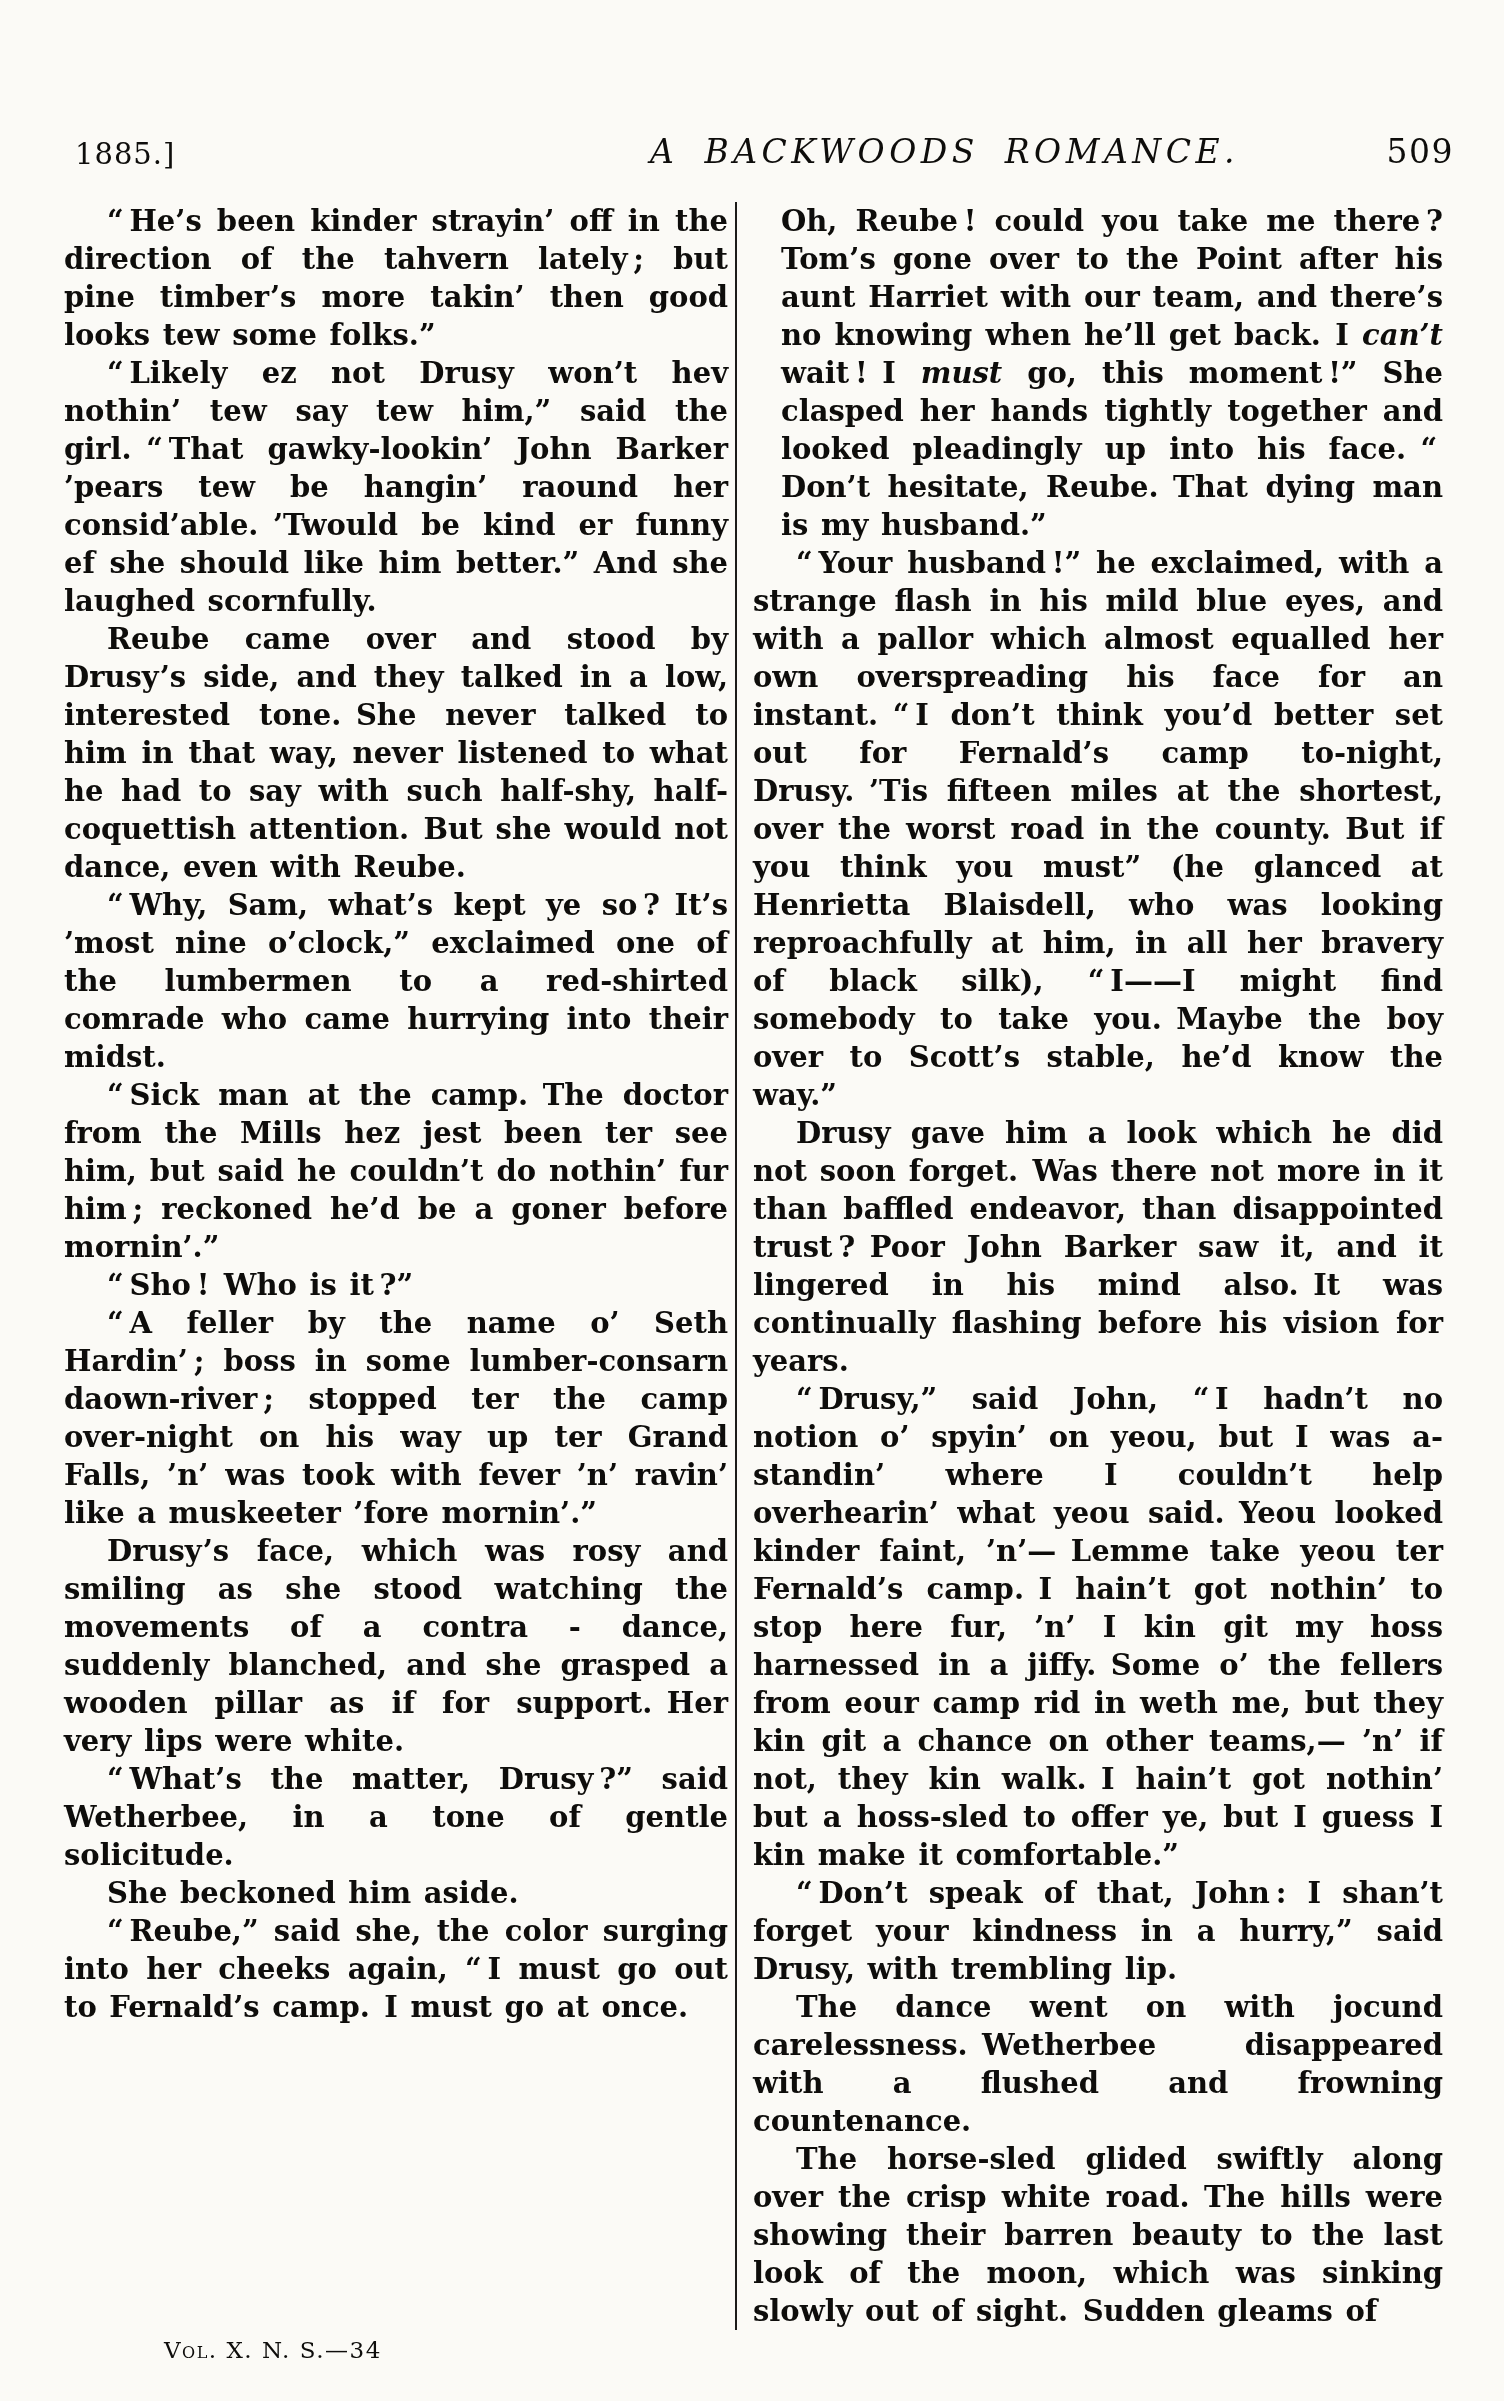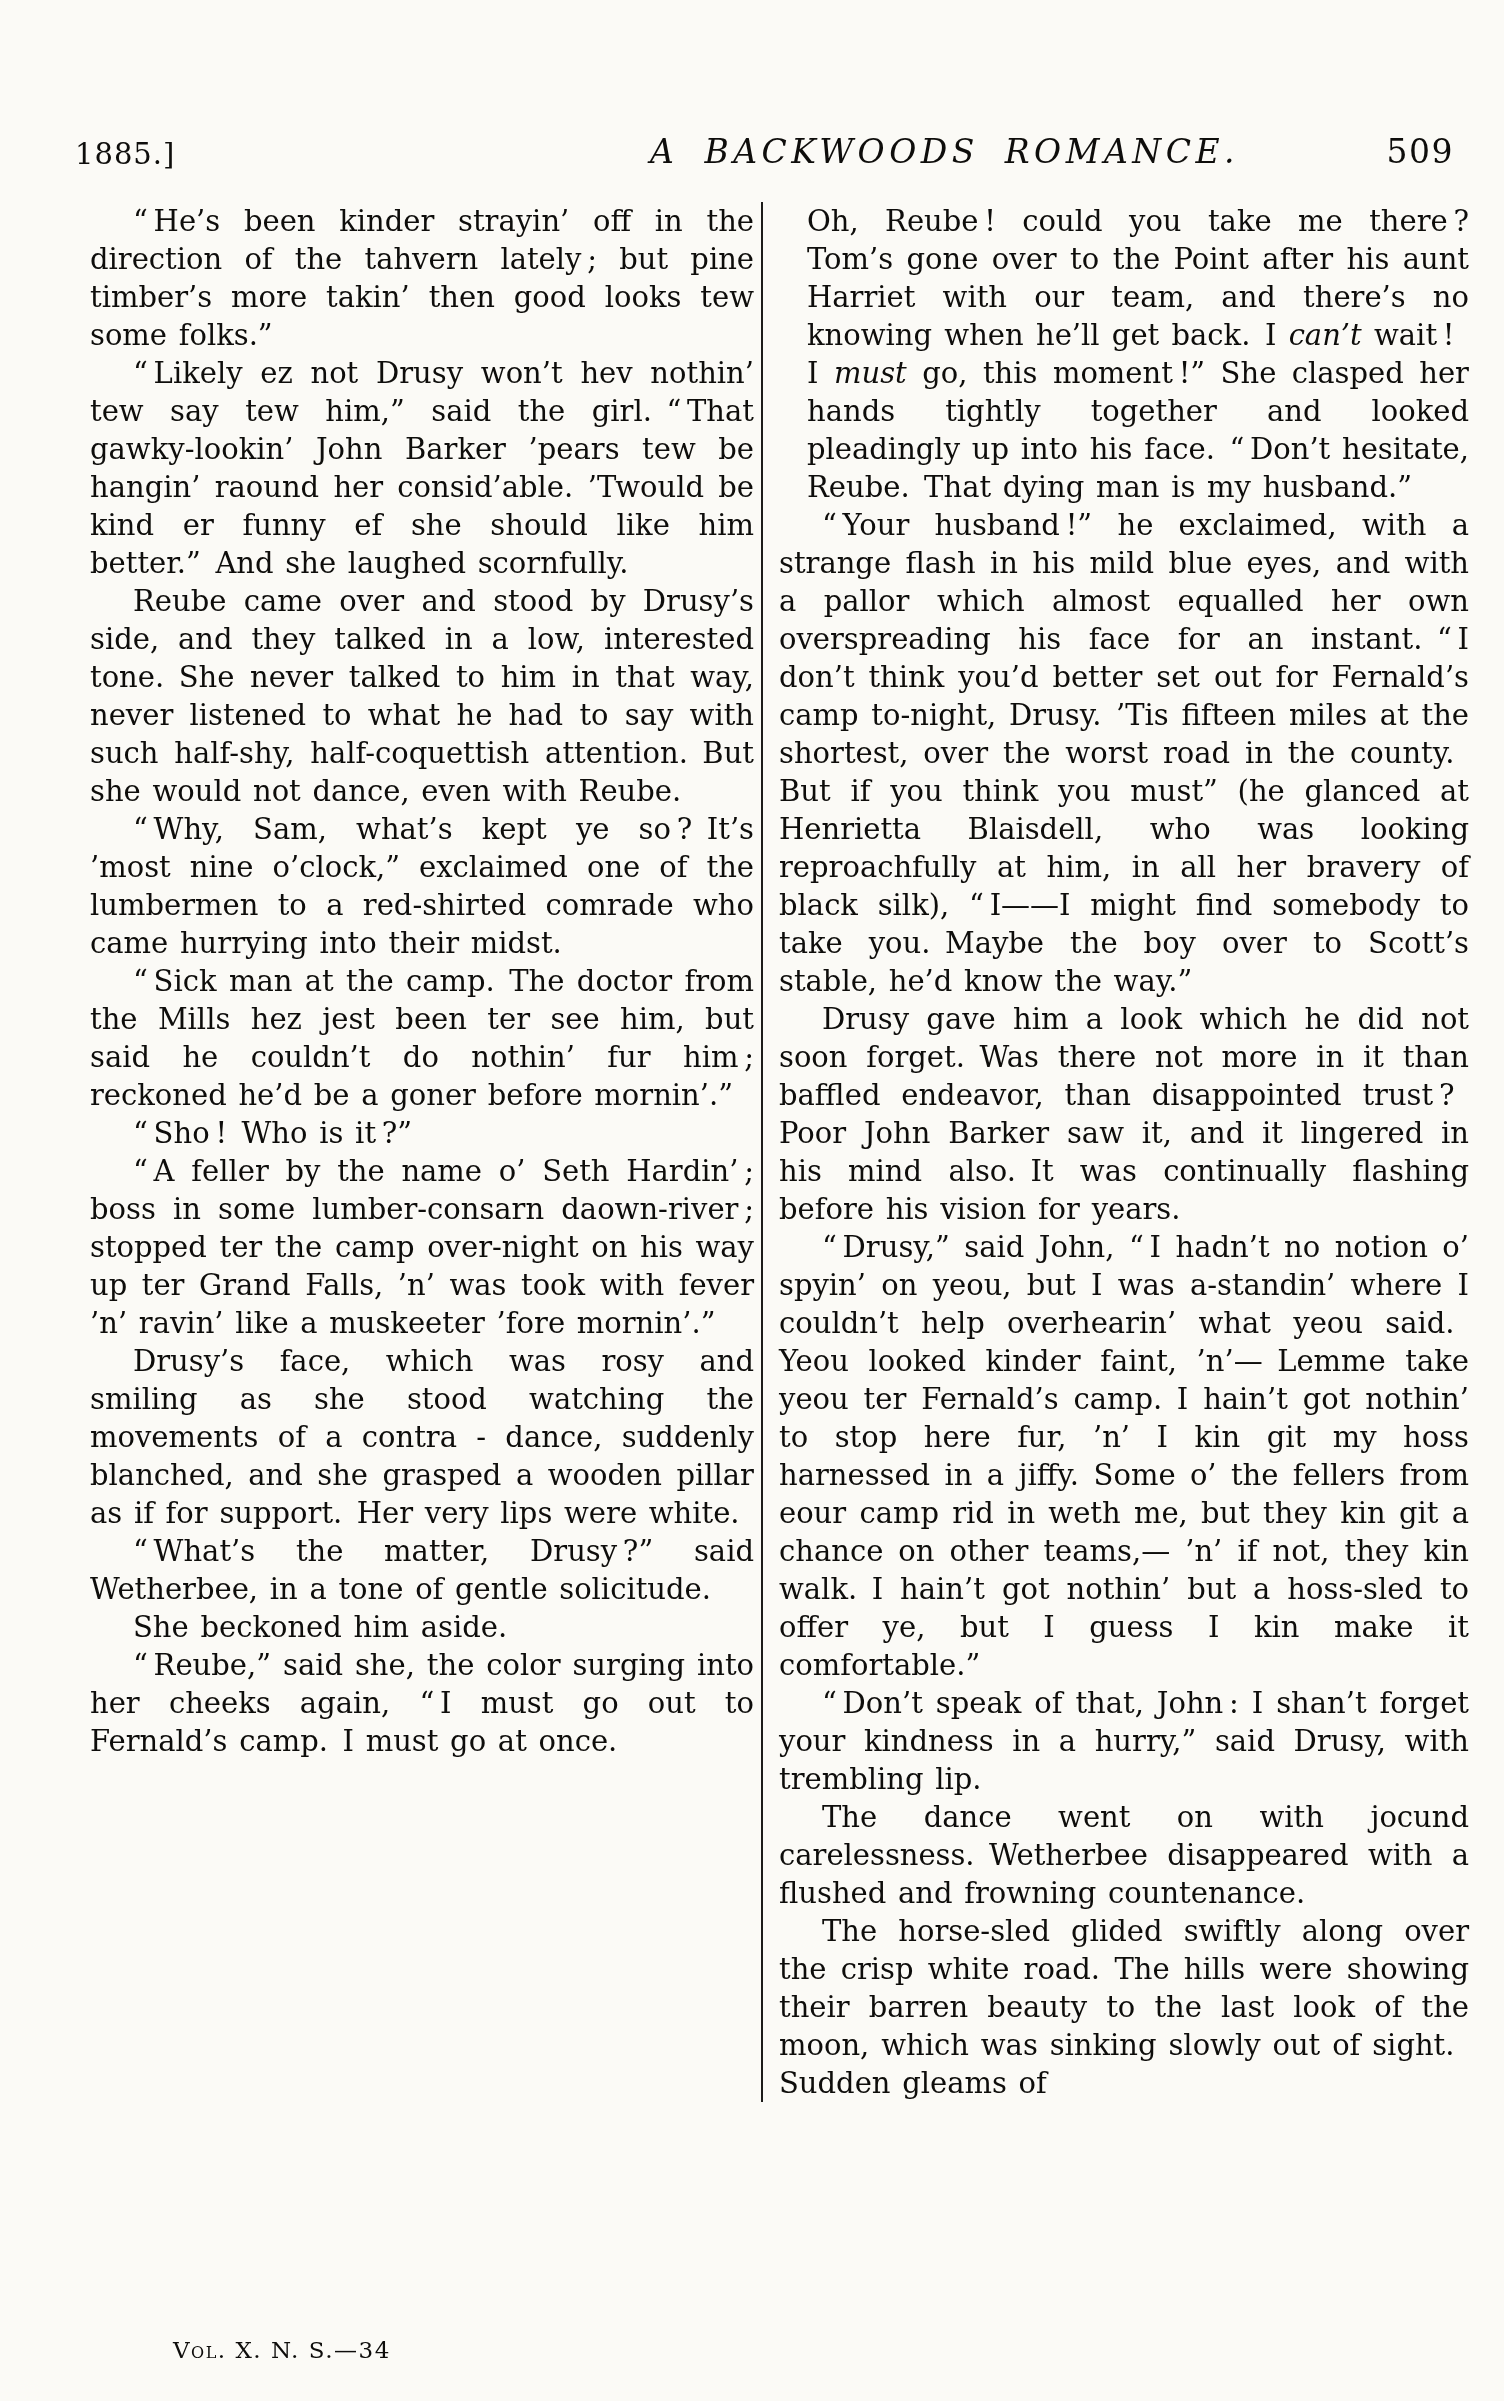--- a/index.html
+++ b/index.html
@@ -21,22 +21,22 @@
   .hdr-left  { width: 215px; font-size: 29px; letter-spacing: 1px; }
   .hdr-title {
     flex: 1; text-align: right;
     font-style: italic; font-size: 33px;
     letter-spacing: 4.5px; word-spacing: 11px;
   }
   .hdr-right { width: 215px; text-align: right; font-size: 33px; letter-spacing: 1.5px; }
 
   .textblock {
     position: absolute;
-    top: 202px; left: 90px; width: 1379px;
-    display: flex; align-items: stretch;
+    top: 202px; left: 64px; width: 1379px;
+    display: flex; align-items: stretch; font-weight: bold;
   }
   .col { display: block; }
   .col-left  { width: 664px; }
   .col-right { flex: 1; }
   .rule {
     width: 2px; background: #1c1b19;
     margin-left: 7px; margin-right: 16px;
     align-self: stretch;
   }
   .para {
@@ -45,21 +45,21 @@
     line-height: 38px;
     text-align: justify;
     text-indent: 43px;
     word-spacing: 2.5px;
   }
   .para.noindent { text-indent: 0; margin-left: 28px; }
   .para i { font-style: italic; }
 
   .footer {
     position: absolute;
-    left: 173px; top: 2337px;
+    left: 164px; top: 2337px;
     font-size: 23px;
     font-variant: small-caps;
     letter-spacing: 1.5px;
   }
 </style>
 </head>
 <body>
 
 <div class="page">
 

